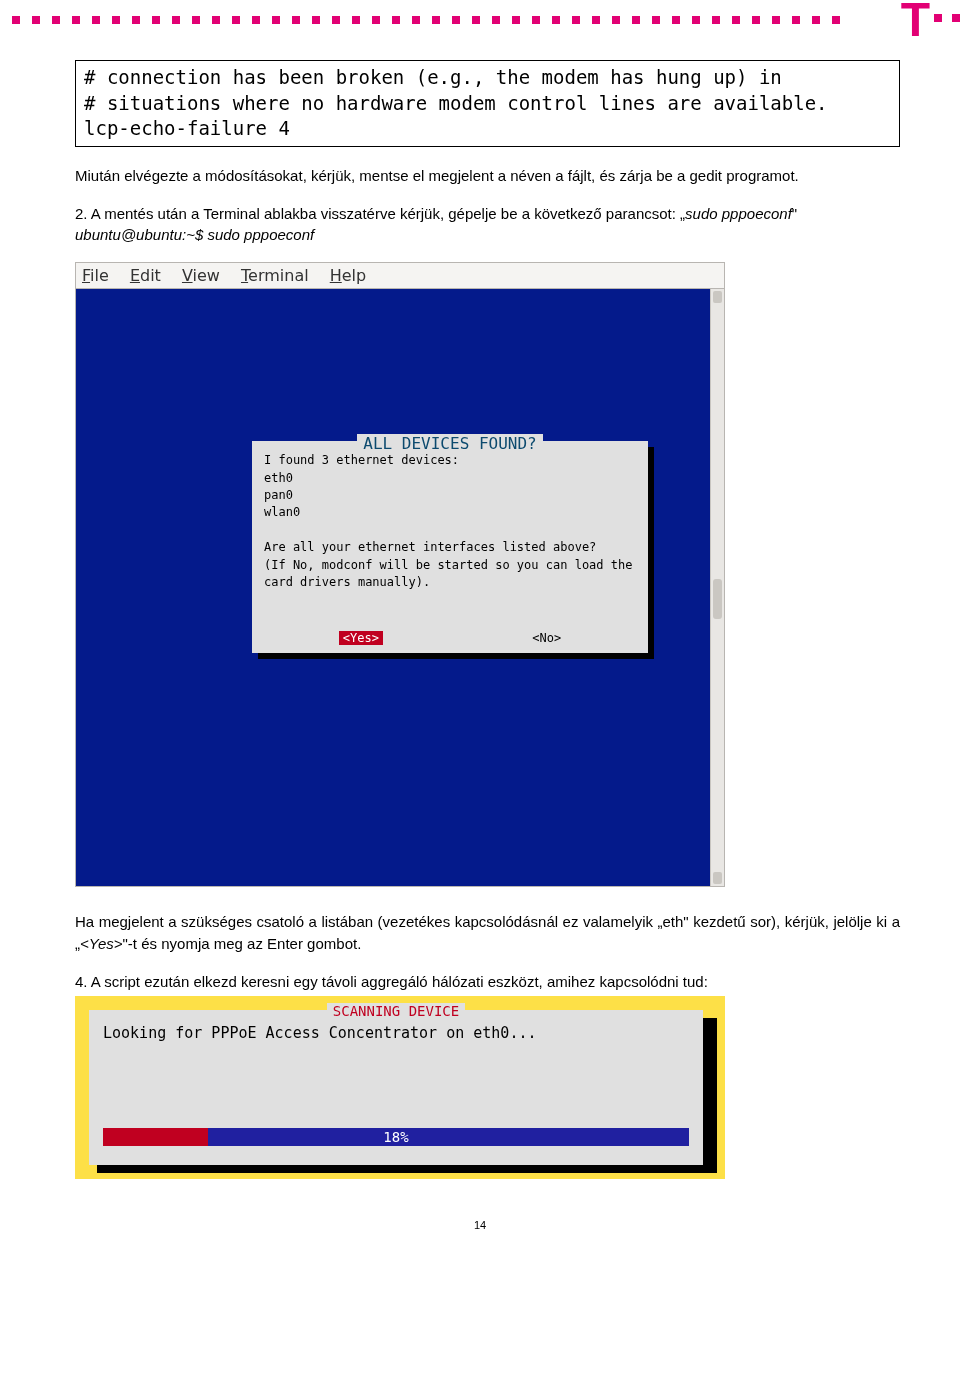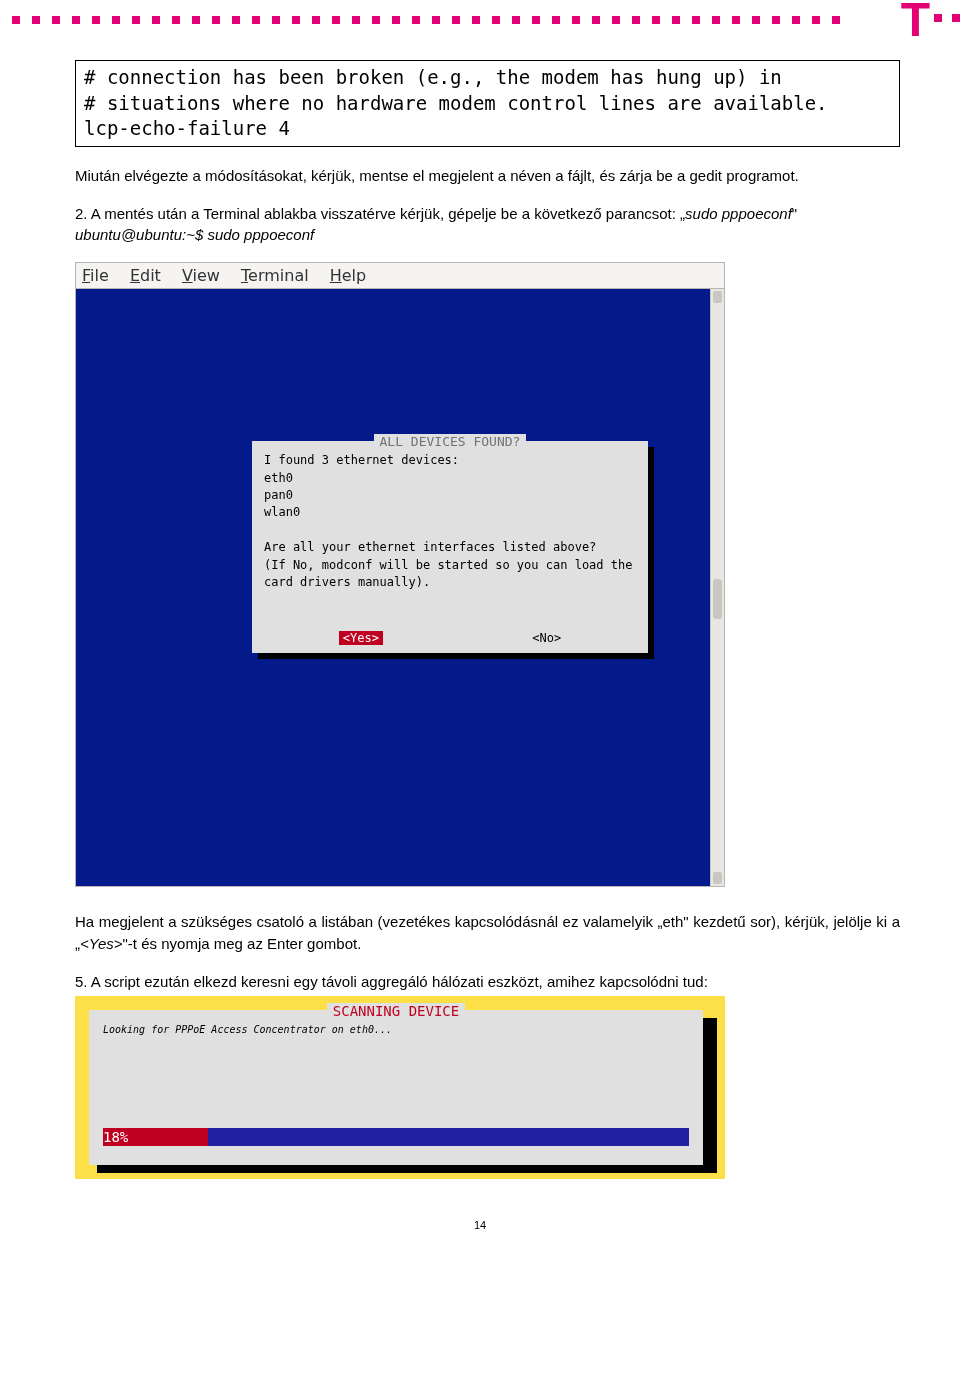--- a/index.html
+++ b/index.html
@@ -123,23 +123,23 @@
     padding: 10px 12px;
   }
   .dialog-title {
     position: absolute;
     top: -7px;
     left: 0; right: 0;
     text-align: center;
   }
   .dialog-title span {
     background: #e0e0e0;
-    color: #737373;
+    color: #0c4a6e;
     padding: 0 6px;
-    font-size: 13px;
+    font-size: 16px;
   }
   .dialog-body {
     font-size: 12px;
     line-height: 1.45;
     white-space: pre-wrap;
     margin-top: 1px;
   }
   .dialog-btns {
     display: flex;
     justify-content: space-around;
@@ -181,41 +181,40 @@
     left: 0; right: 0;
     text-align: center;
   }
   .scan-title span {
     background: #e0e0e0;
     color: #c00020;
     padding: 0 6px;
     font-size: 14px;
   }
   .scan-text {
-    font-size: 10px;
+    font-size: 15px;
     color: #000;
     margin-top: 4px;
-    font-style: italic;
   }
   .progress-row {
     position: absolute;
     left: 14px; right: 14px; bottom: 20px;
   }
   .progress-bg {
     background: #2020a0;
     height: 18px;
     position: relative;
   }
   .progress-fill {
     background: #c00020;
     height: 18px;
     width: 18%;
   }
   .progress-label {
-    text-align: left;
+    text-align: center;
     color: #fff;
     font-size: 14px;
     margin-top: -17px;
     position: relative;
   }
   .page-num {
     text-align: center;
     font-size: 11px;
     margin-top: 20px;
     padding-bottom: 10px;
@@ -319,21 +318,21 @@
       <div class="arrow" style="top:2px"></div>
       <div class="thumb"></div>
       <div class="arrow" style="bottom:2px"></div>
     </div>
   </div>
 
   <p class="para" style="margin-top:24px;">
     <span>Ha megjelent a szükséges csatoló a listában (vezetékes kapcsolódásnál ez valamelyik „eth" kezdetű sor), kérjük, jelölje ki a „</span><span class="italic">&lt;Yes&gt;</span><span>"-t és nyomja meg az Enter gombot.</span>
   </p>
 
-  <p class="para" style="margin-bottom:4px;">5. A script ezután elkezd keresni egy távoli aggregáló hálózati eszközt, amihez kapcsolódni tud:</p>
+  <p class="para" style="margin-bottom:4px;">4. A script ezután elkezd keresni egy távoli aggregáló hálózati eszközt, amihez kapcsolódni tud:</p>
 
   <div class="scan-box">
     <div class="scan-shadow"></div>
     <div class="scan-dialog">
       <div class="scan-title"><span>SCANNING DEVICE</span></div>
       <div class="scan-text">Looking for PPPoE Access Concentrator on eth0...</div>
       <div class="progress-row">
         <div class="progress-bg">
           <div class="progress-fill"></div>
         </div>

